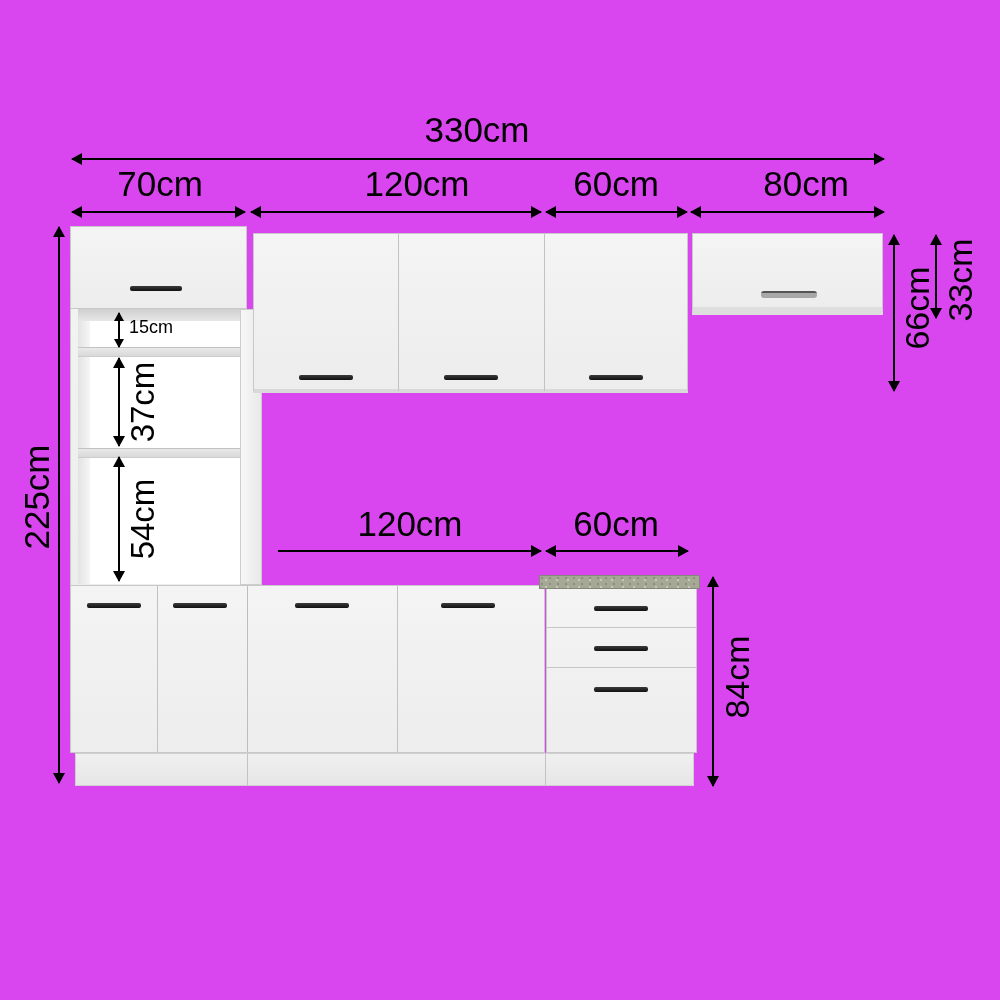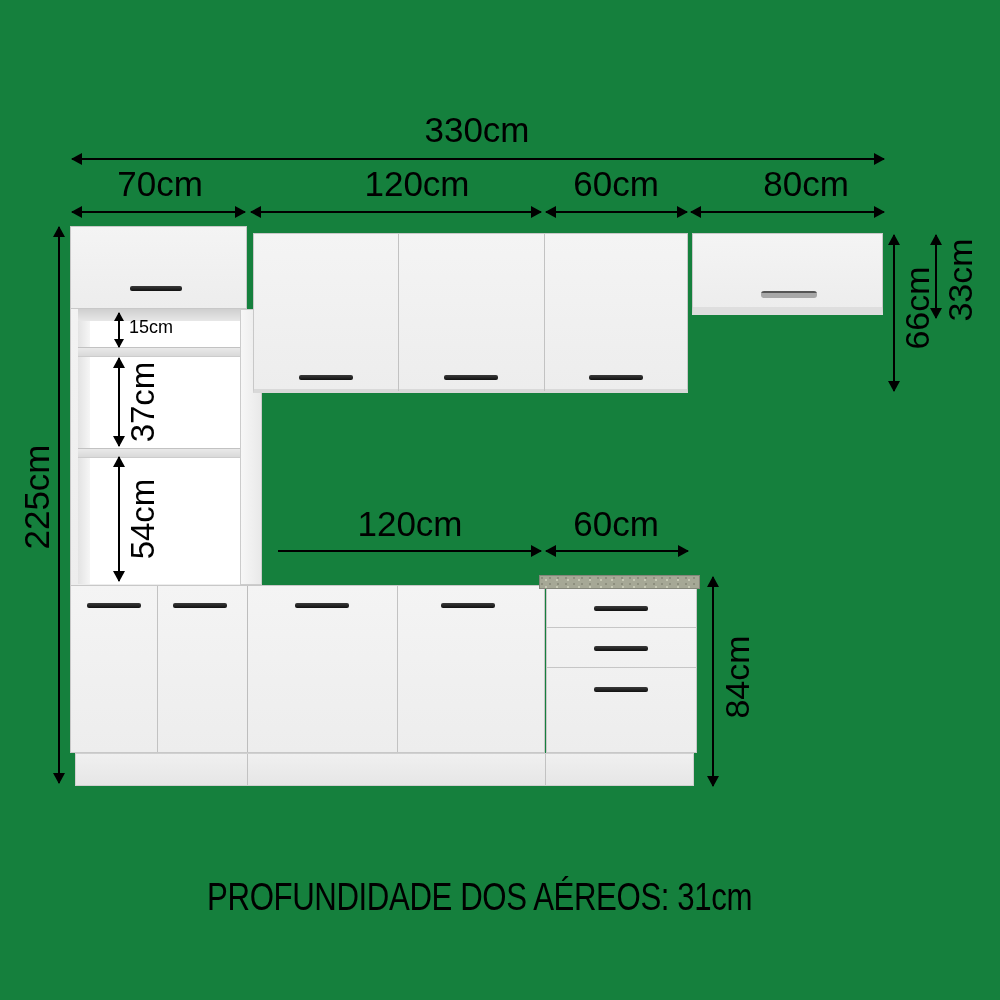--- a/index.html
+++ b/index.html
@@ -1,17 +1,17 @@
 <!DOCTYPE html>
 <html><head>
 <meta charset="utf-8">
 <style>
   html,body{margin:0;padding:0;background:#fff;}
   #canvas{
-    position:relative;width:1000px;height:1000px;background:#15803d;
+    position:relative;width:1000px;height:1000px;background:#d946ef;
     font-family:"Liberation Sans", sans-serif;color:#000;overflow:hidden;
   }
   
   .ha{position:absolute;height:2px;background:#000;}
   .ha::before{content:'';position:absolute;left:-1px;top:-5px;width:0;height:0;
     border-top:6px solid transparent;border-bottom:6px solid transparent;border-right:11px solid #000;}
   .ha::after{content:'';position:absolute;right:-1px;top:-5px;width:0;height:0;
     border-top:6px solid transparent;border-bottom:6px solid transparent;border-left:11px solid #000;}
   .ha.nolhead::before{display:none;}
   .va{position:absolute;width:2px;background:#000;}
@@ -137,17 +137,14 @@
 
   <div class="hlabel" style="left:410px;top:506px;">120cm</div>
   <div class="ha nolhead" style="left:278px;top:550px;width:263px;"></div>
 
   <div class="hlabel" style="left:616px;top:506px;">60cm</div>
   <div class="ha" style="left:546px;top:550px;width:142px;"></div>
 
   <div class="va" style="left:712px;top:577px;height:209px;"></div>
   <div class="rlabel" style="left:737px;top:677px;">84cm</div>
 
-  <div class="footer-line" style="top:877px;">
-    <span class="cond">PROFUNDIDADE DOS AÉREOS: 31cm</span>
-  </div>
 
 </div>
 
 </body></html>

